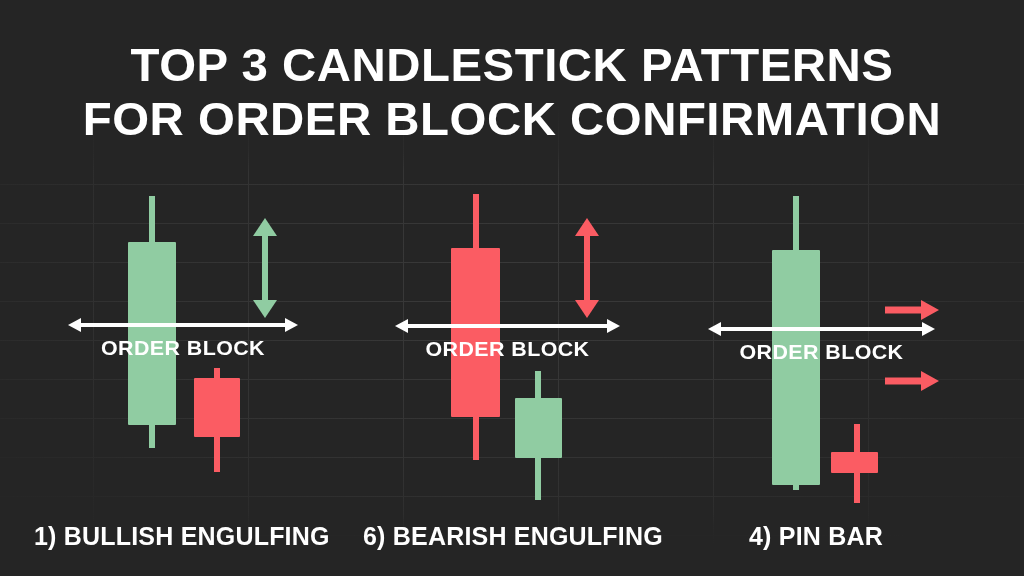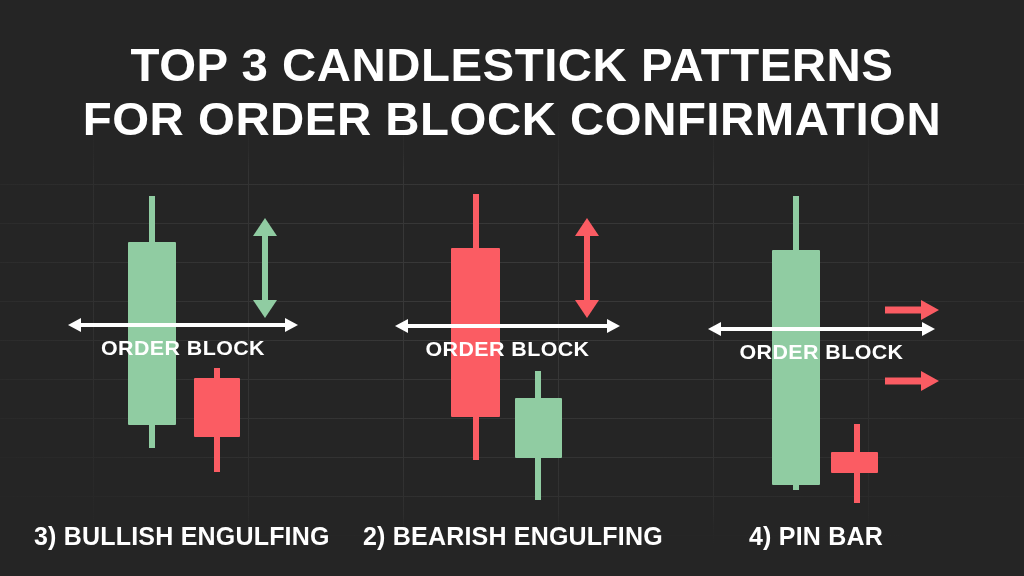--- a/index.html
+++ b/index.html
@@ -170,21 +170,21 @@
     <div class="h-arrow" style="left:68px; top:314px; width:230px;">
       <svg width="230" height="22" viewBox="0 0 230 22">
         <line x1="10" y1="11" x2="220" y2="11" stroke="#ffffff" stroke-width="4"></line>
         <polygon points="0,11 13,4 13,18" fill="#ffffff"></polygon>
         <polygon points="230,11 217,4 217,18" fill="#ffffff"></polygon>
       </svg>
     </div>
 
     <div class="ob-label" style="left:68px; top:336px; width:230px;">ORDER BLOCK</div>
 
-    <div class="caption" style="left:34px;">3) BULLISH ENGULFING</div>
+    <div class="caption" style="left:34px;">1) BULLISH ENGULFING</div>
   </div>
 
   <div>
 
     <div class="candle c-red">
       <div class="wick" style="left:473px; top:194px; height:266px;"></div>
       <div class="body" style="left:451px; top:248px; width:49px; height:169px;"></div>
     </div>
 
     <div class="candle c-green">
@@ -203,21 +203,21 @@
     <div class="h-arrow" style="left:395px; top:315px; width:225px;">
       <svg width="225" height="22" viewBox="0 0 225 22">
         <line x1="10" y1="11" x2="215" y2="11" stroke="#ffffff" stroke-width="4"></line>
         <polygon points="0,11 13,4 13,18" fill="#ffffff"></polygon>
         <polygon points="225,11 212,4 212,18" fill="#ffffff"></polygon>
       </svg>
     </div>
 
     <div class="ob-label" style="left:395px; top:337px; width:225px;">ORDER BLOCK</div>
 
-    <div class="caption" style="left:363px;">2) BEARISH ENGULFING</div>
+    <div class="caption" style="left:363px;">6) BEARISH ENGULFING</div>
   </div>
 
   <div>
 
     <div class="candle c-green">
       <div class="wick" style="left:793px; top:196px; height:294px;"></div>
       <div class="body" style="left:772px; top:250px; width:48px; height:235px;"></div>
     </div>
 
     <div class="candle c-red">

